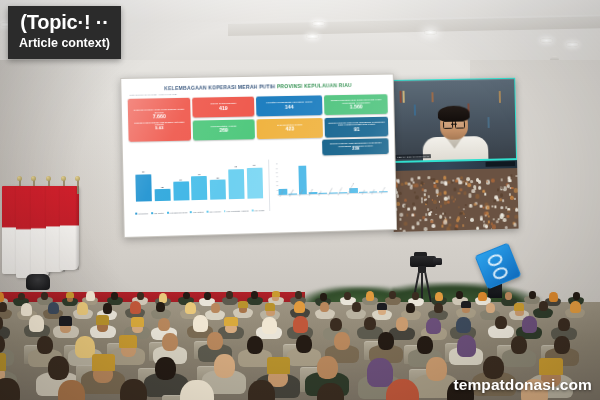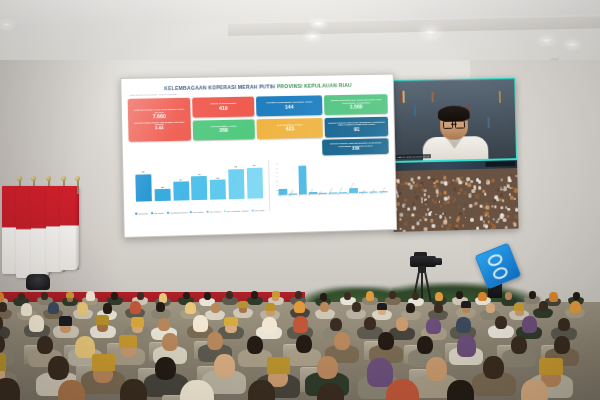--- a/index.html
+++ b/index.html
@@ -1017,14 +1017,19 @@
         <div class="head" style="background: rgb(58, 44, 32); left: 317.055px; top: 96.8321px; width: 27px; height: 30.24px;"></div>
         <div class="head hijab" style="background: rgb(192, 87, 58); left: 385.621px; top: 93.1454px; width: 33.48px; height: 37.26px;"></div>
         <div class="head" style="background: rgb(36, 27, 20); left: 447.429px; top: 94.2053px; width: 27px; height: 30.24px;"></div>
         <div class="shoulders" style="left: 506.179px; top: 113.575px; width: 56px; height: 30px; background: rgb(47, 59, 42);"></div>
         <div class="head" style="background: rgb(214, 171, 128); left: 520.679px; top: 92.5153px; width: 27px; height: 30.24px;"></div>
       </div>
   </div>
 
   <div class="vignette"></div>
 
-
+  <div class="overlay-badge">
+    <div class="overlay-line1">(Topic·! ··</div>
+    <div class="overlay-line2">Article context)</div>
+  </div>
+
+  <div class="watermark">tempatdonasi.com</div>
 </div>
 
 </body></html>

